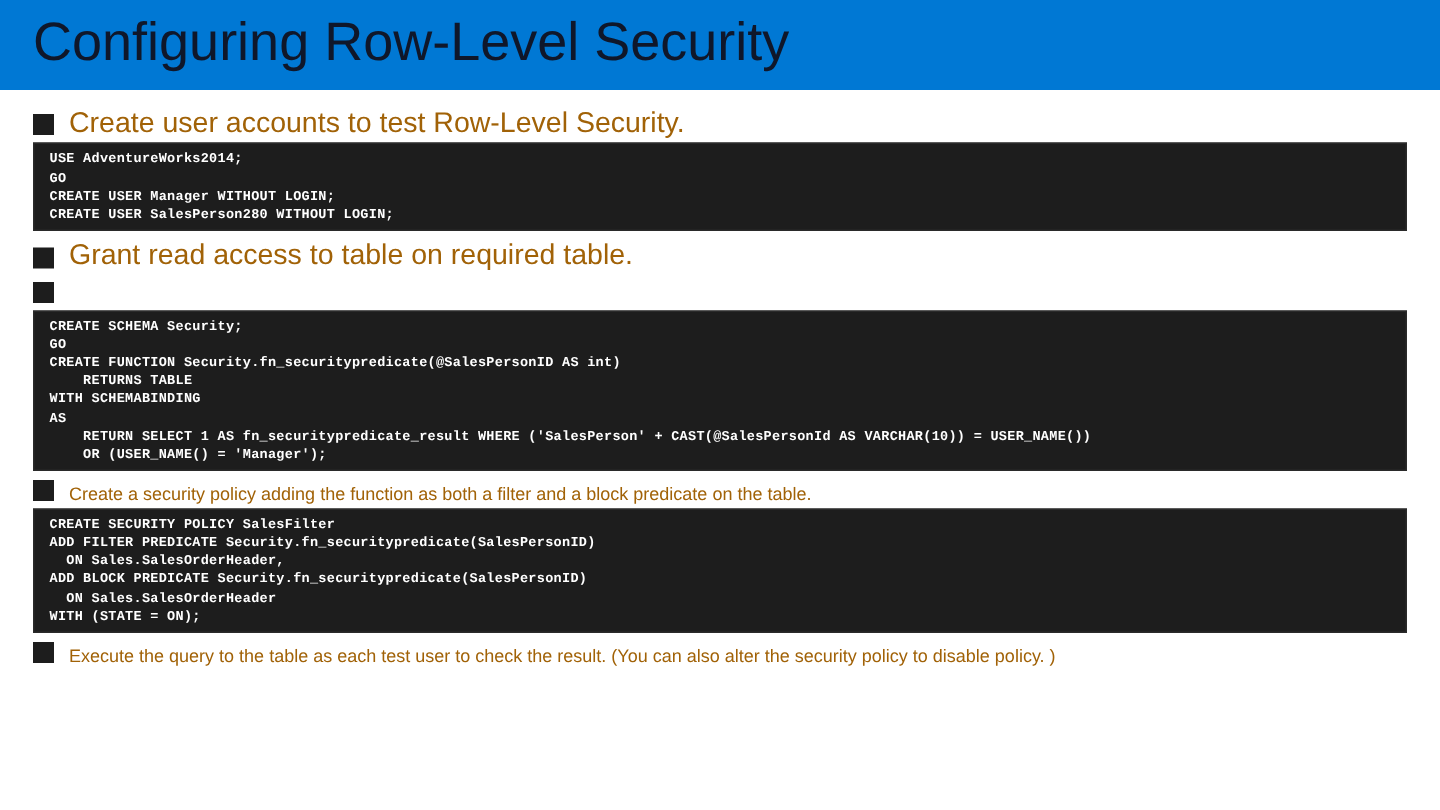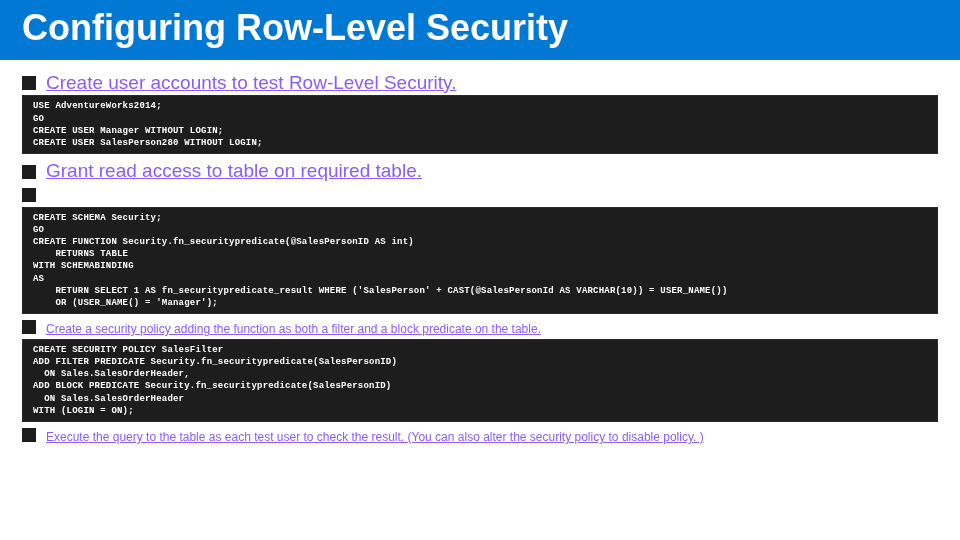--- a/index.html
+++ b/index.html
@@ -6,24 +6,24 @@
     margin: 0;
     padding: 0;
     width: 960px;
     height: 540px;
     background: #ffffff;
     font-family: "Segoe UI", "Segoe UI Light", Arial, sans-serif;
     overflow: hidden;
   }
   .title-bar {
     background: #0078d4;
-    color: #ffffff;
+    color: #0f172a;
     padding: 8px 22px 12px 22px;
     font-size: 36px;
-    font-weight: 700;
+    font-weight: 400;
     line-height: 1.1;
   }
   .content {
     padding: 6px 22px 0 22px;
   }
   .section-label {
     display: flex;
     align-items: flex-end;
     margin: 6px 0 2px 0;
   }
@@ -31,23 +31,22 @@
     width: 14px;
     height: 14px;
     background: #1d1d1d;
     margin-right: 10px;
     margin-bottom: 3px;
     flex: 0 0 auto;
   }
   .section-label .text {
     font-size: 19px;
     font-weight: 400;
-    color: #8b5cf6;
+    color: #a16207;
     line-height: 1.15;
-    text-decoration: underline;
   }
   .section-label.small .text {
     font-size: 12px;
   }
   .code-block {
     background: #1d1d1d;
     color: #ffffff;
     border: 1px solid #2a2a2a;
     padding: 4px 10px 4px 10px;
     margin: 2px 0 0 0;
@@ -97,20 +96,20 @@
 
   <div class="section-label small">
     <div class="square"></div>
     <div class="text">Create a security policy adding the function as both a filter and a block predicate on the table.</div>
   </div>
   <div class="code-block">CREATE SECURITY POLICY SalesFilter
 ADD FILTER PREDICATE Security.fn_securitypredicate(SalesPersonID)
   ON Sales.SalesOrderHeader,
 ADD BLOCK PREDICATE Security.fn_securitypredicate(SalesPersonID)
   ON Sales.SalesOrderHeader
-WITH (LOGIN = ON);</div>
+WITH (STATE = ON);</div>
 
   <div class="section-label small">
     <div class="square"></div>
     <div class="text">Execute the query to the table as each test user to check the result. (You can also alter the security policy to disable policy. )</div>
   </div>
 
 </div>
 
 </body></html>

